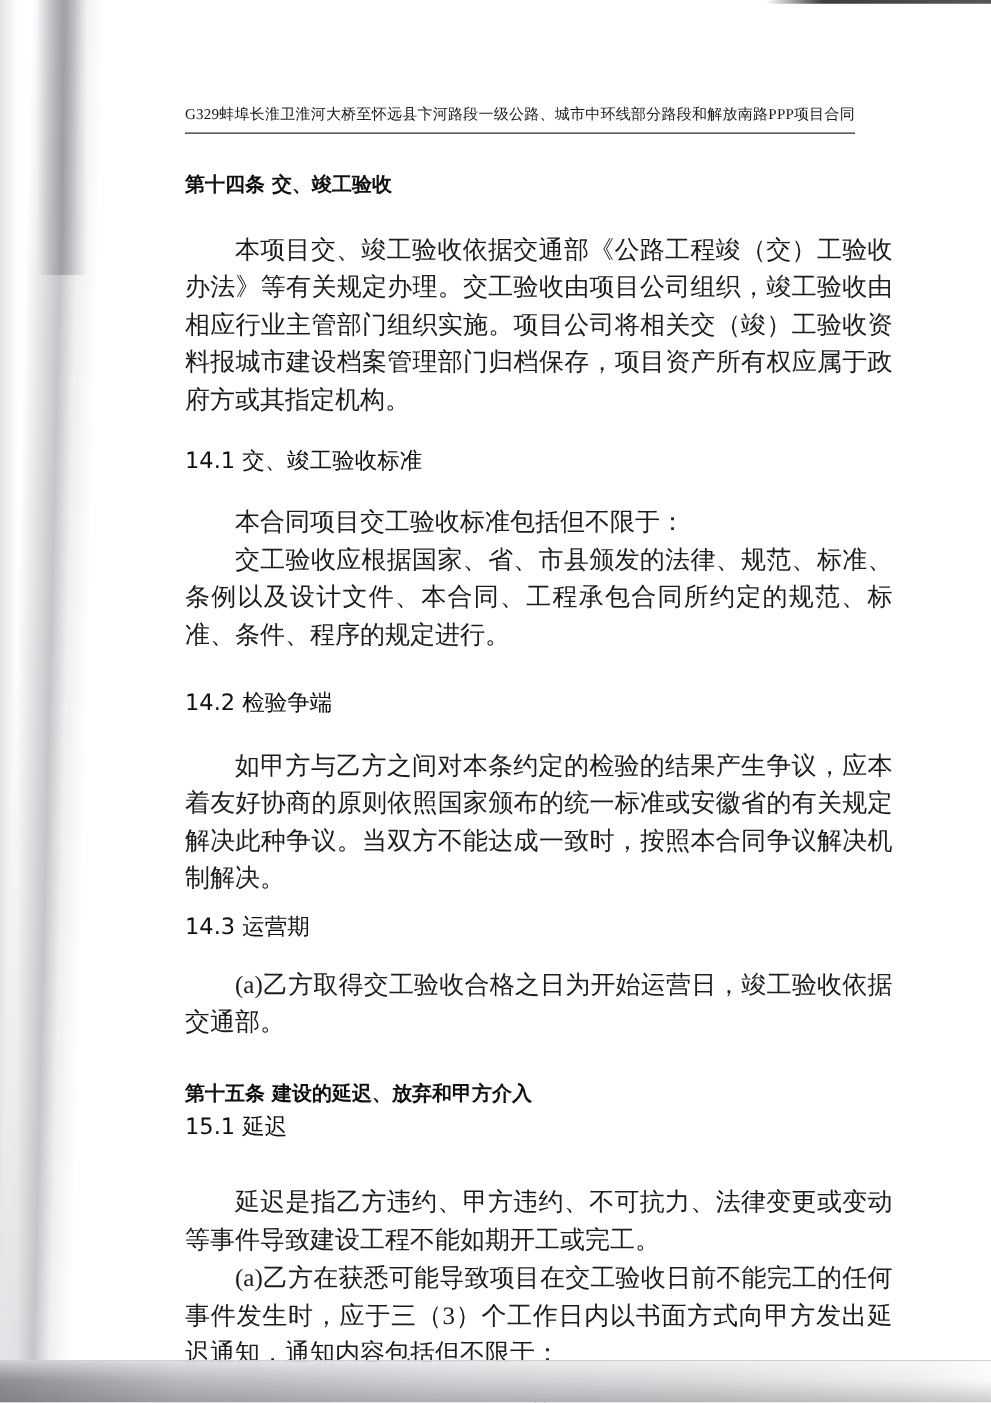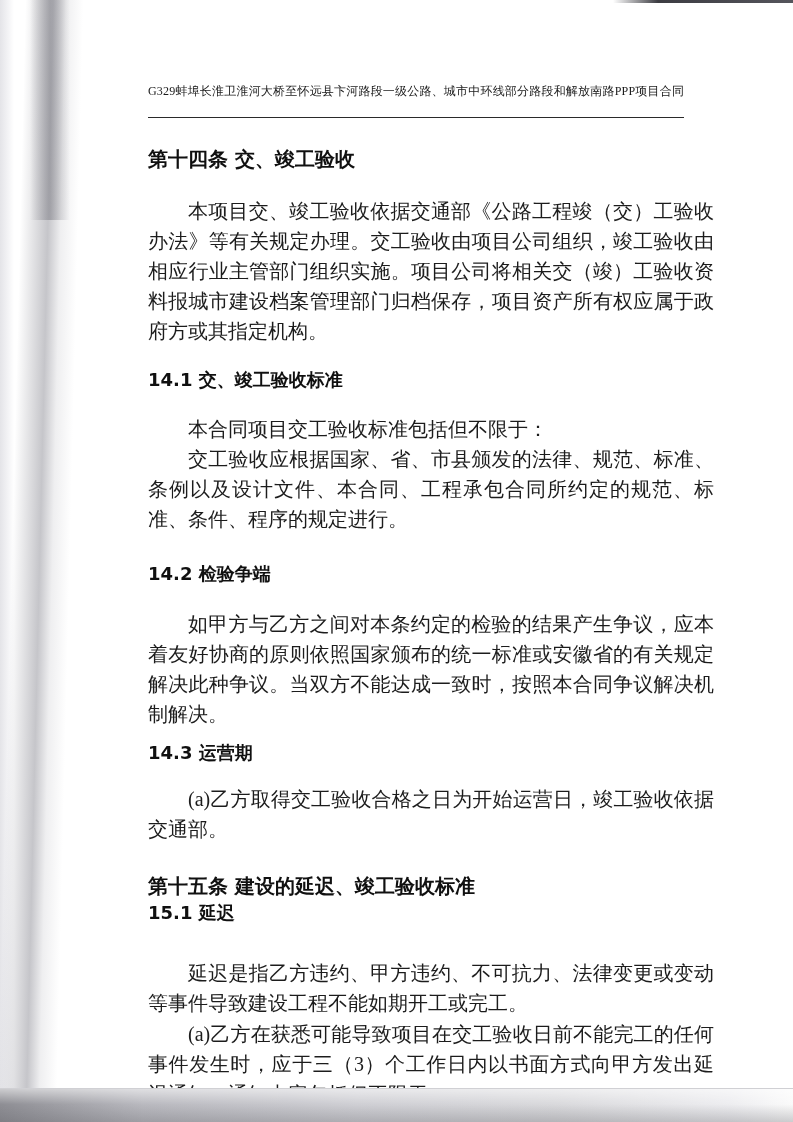--- a/index.html
+++ b/index.html
@@ -42,33 +42,33 @@
   .content{
     position:absolute;left:148px;top:0;width:566px;
     color:#1e1e1e;
   }
   .doc-header{
     margin-top:84px;
     font-size:12px;line-height:15px;
     letter-spacing:.2px;
     color:#1a1a1a;
     border-bottom:1px solid #2a2a2a;
-    padding-bottom:18px;
+    padding-bottom:7px;
     display:inline-block;
     white-space:nowrap;
   }
   .h-chapter{
     font-family:"DejaVu Sans","Liberation Sans",sans-serif;
     font-weight:700;color:#101010;
-    font-size:20px;line-height:28px;
+    font-size:16px;line-height:28px;
     margin:0;
   }
   .h-section{
     font-family:"DejaVu Sans","Liberation Sans",sans-serif;
-    font-weight:700;color:#101010;
+    font-weight:400;color:#101010;
     font-size:18px;line-height:26px;
     margin:0;
   }
   .para{
     font-size:20px;line-height:30px;
     text-align:justify;
     color:#1c1c1c;
     margin:0;
   }
   .indent{text-indent:2em;}
@@ -117,21 +117,21 @@
 
     <h2 class="h-section mt-142">14.2 检验争端</h2>
 
     <p class="para indent mt-142p">如甲方与乙方之间对本条约定的检验的结果产生争议，应本着友好协商的原则依照国家颁布的统一标准或安徽省的有关规定解决此种争议。当双方不能达成一致时，按照本合同争议解决机制解决。</p>
 
     <h2 class="h-section mt-143">14.3 运营期</h2>
 
     <p class="para indent mt-143a">(a)乙方取得交工验收合格之日为开始运营日，竣工验收依据交通部。</p>
 
 
-    <h1 class="h-chapter mt-ch15">第十五条 建设的延迟、竣工验收标准</h1>
+    <h1 class="h-chapter mt-ch15">第十五条 建设的延迟、放弃和甲方介入</h1>
 
     <h2 class="h-section mt-151">15.1 延迟</h2>
 
     <p class="para indent mt-151p">延迟是指乙方违约、甲方违约、不可抗力、法律变更或变动等事件导致建设工程不能如期开工或完工。</p>
 
     <p class="para indent mt-151a">(a)乙方在获悉可能导致项目在交工验收日前不能完工的任何事件发生时，应于三（3）个工作日内以书面方式向甲方发出延迟通知，通知内容包括但不限于：</p>
 
     <div class="page-number">- 33 -</div>
 
   </div>

